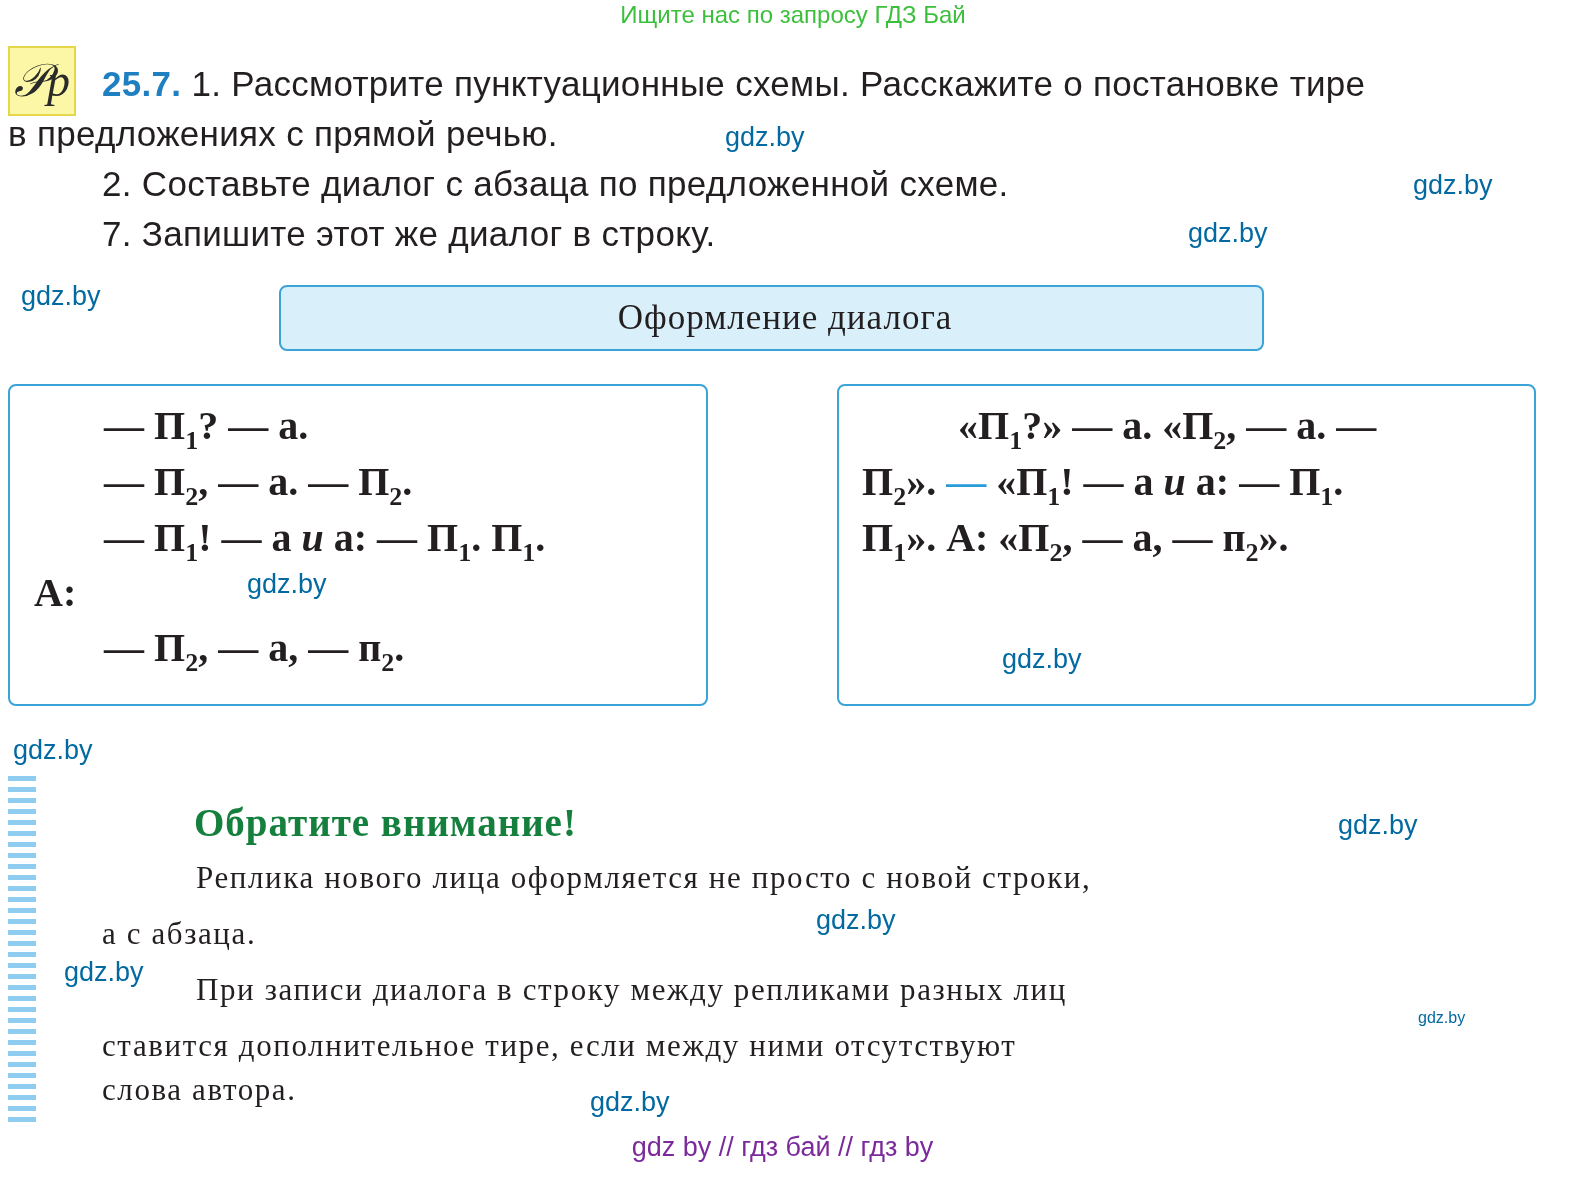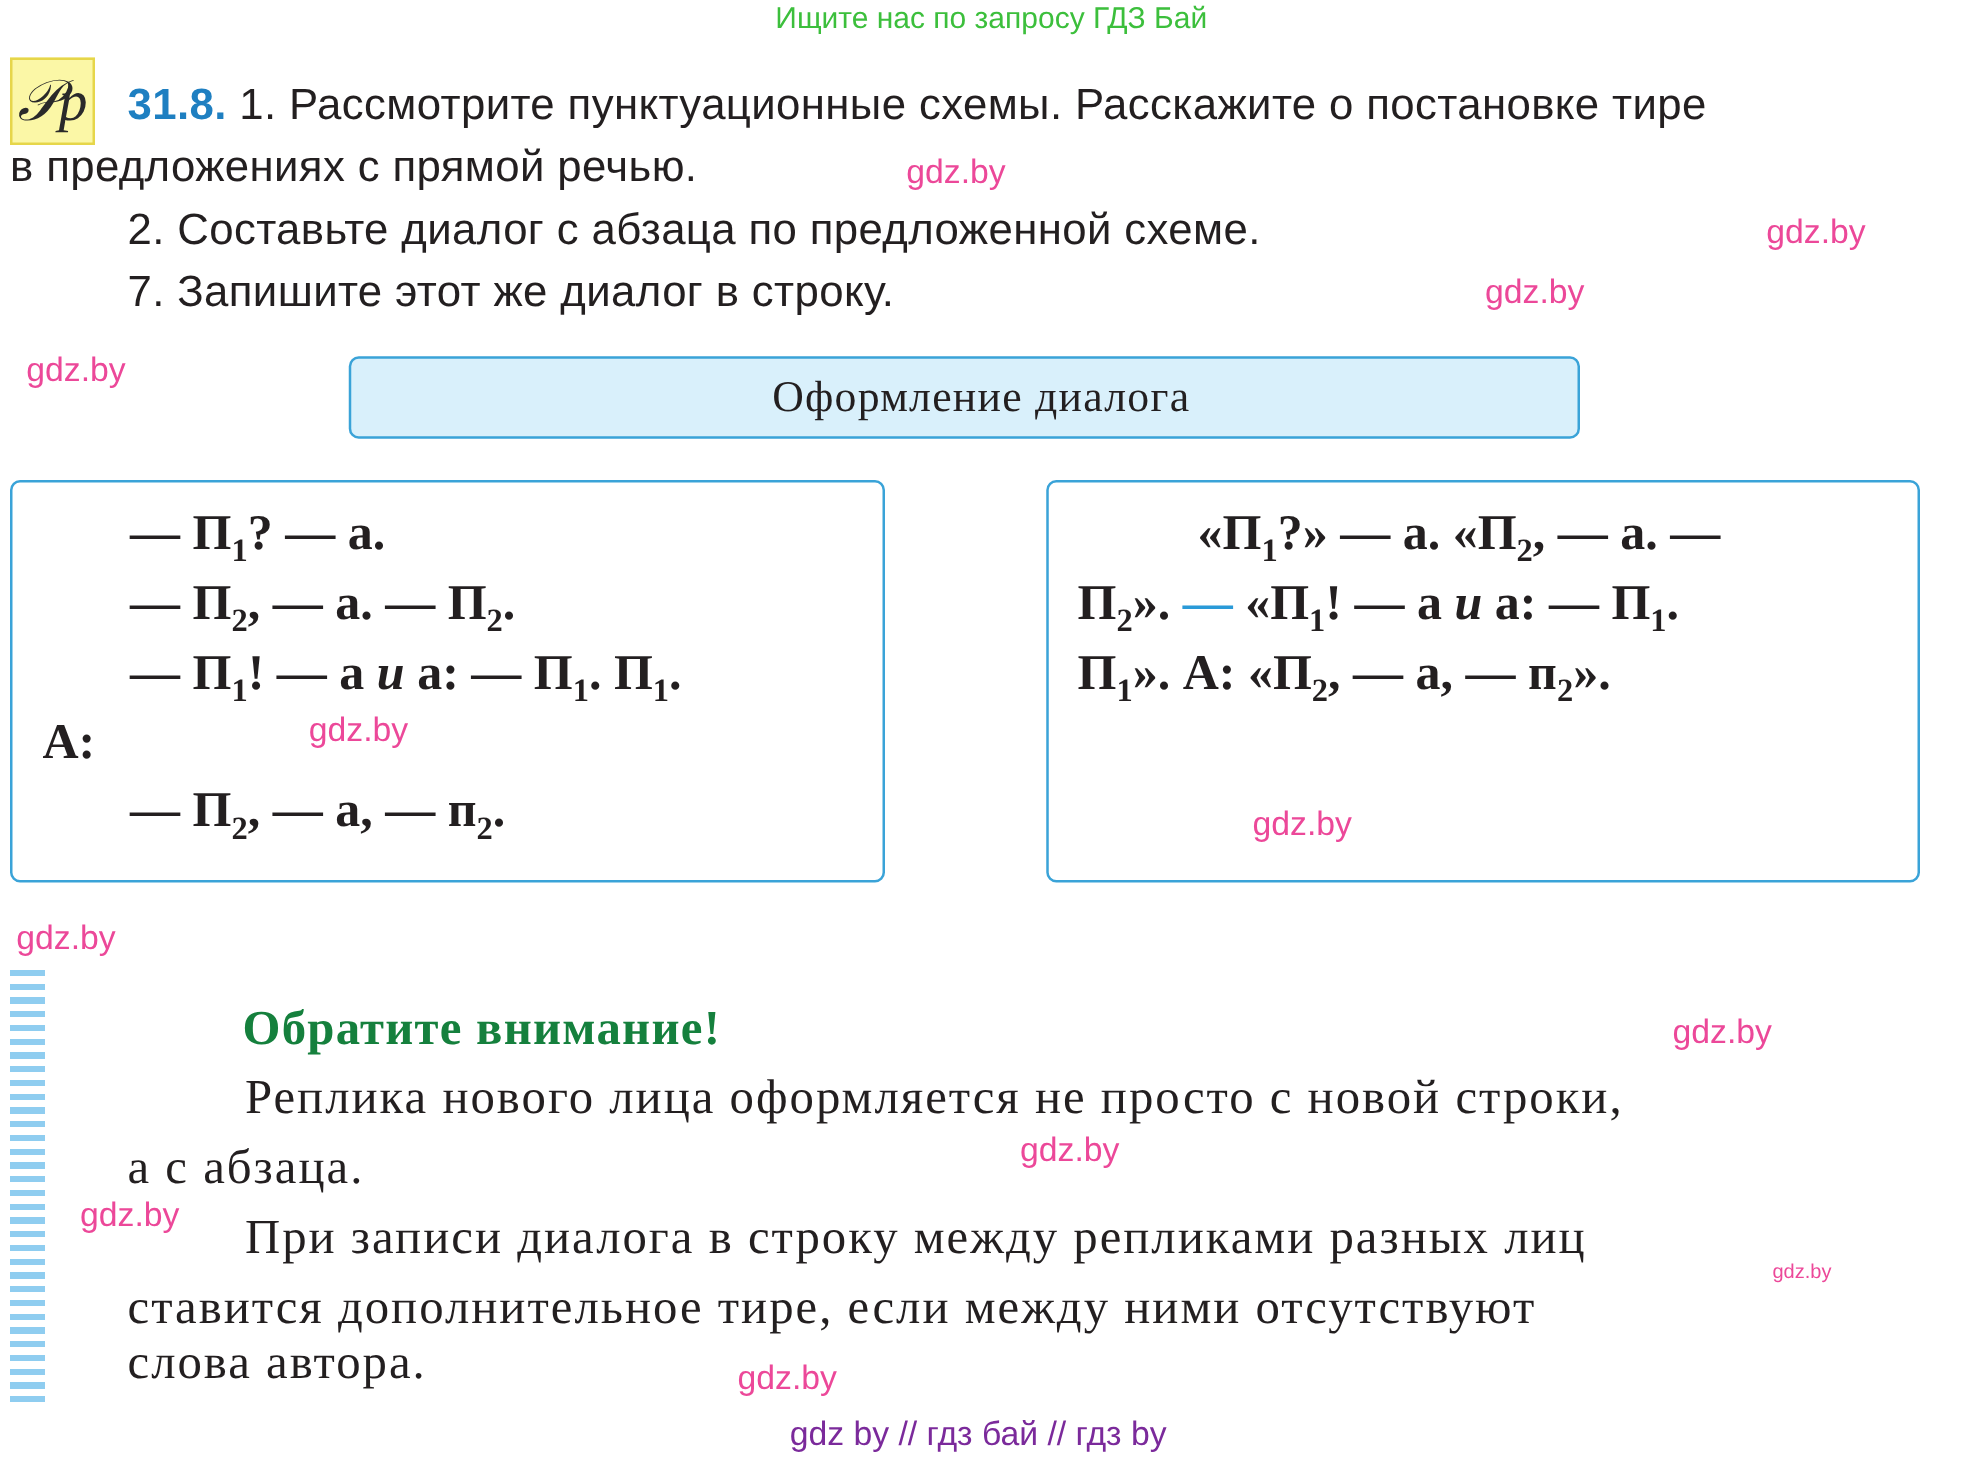--- a/index.html
+++ b/index.html
@@ -4,44 +4,44 @@
 <style>
   html, body { margin:0; padding:0; }
   body { width:1586px; height:1179px; background:#ffffff; position:relative; overflow:hidden;
          font-family:"Liberation Sans", sans-serif; color:#231f20; }
   .abs { position:absolute; }
   .top-banner { left:0; width:1586px; top:0; text-align:center; color:#3cbf3c; font-size:24px; line-height:30px; }
   .logo { left:8px; top:46px; width:68px; height:70px; background:#fbf7a6; border:2px solid #e6d64a; box-sizing:border-box;
           font-family:"Liberation Serif", serif; font-style:italic; font-size:46px; color:#2a2a2a; text-align:center; line-height:66px; }
   .task-line { font-size:35px; line-height:44px; letter-spacing:0.3px; }
   .task-num { color:#1e7fc1; font-weight:bold; }
-  .wm { color:#ec4899; font-size:27px; font-family:"Liberation Sans", sans-serif; }
+  .wm { color:#0369a1; font-size:27px; font-family:"Liberation Sans", sans-serif; }
   .wm-small { font-size:16px; }
   .title-box { left:279px; top:285px; width:985px; height:66px; box-sizing:border-box; border:2px solid #3aa3d8; border-radius:8px;
                background:#d9f0fb; text-align:center; font-family:"Liberation Serif", serif; font-size:35px; line-height:62px; letter-spacing:1px;padding-left:27px; }
   .scheme-box { box-sizing:border-box; border:2px solid #3aa3d8; border-radius:8px; background:#fff; }
   .scheme { font-family:"Liberation Serif", serif; font-weight:bold; font-size:40px; line-height:56px; white-space:nowrap; }
   .scheme sub { font-size:26px; vertical-align:-10px; line-height:0; }
   .scheme i { font-style:italic; }
   .blue-dash { color:#2a9ad8; }
   .stripes { left:8px; top:776px; width:28px; height:350px;
              background:repeating-linear-gradient(to bottom, #8fcdf0 0px, #8fcdf0 5px, #ffffff 5px, #ffffff 11px); }
   .note-title { font-family:"Liberation Serif", serif; font-weight:bold; color:#15803d; font-size:39px; letter-spacing:1px; }
-  .note-text { font-family:"Liberation Serif", serif; font-size:39px; line-height:56px; letter-spacing:1.6px; white-space:nowrap; }
+  .note-text { font-family:"Liberation Serif", serif; font-size:31px; line-height:56px; letter-spacing:1.6px; white-space:nowrap; }
   .footer { left:0; width:1565px; top:1132px; text-align:center; color:#7b2a9b; font-size:27px; }
 </style>
 </head>
 <body>
 
 <div class="abs top-banner">Ищите нас по запросу ГДЗ Бай</div>
 
 <div class="abs logo">𝒫p</div>
 
 <div class="abs task-line" style="left:102px; top:62px;">
-  <span class="task-num">31.8.</span>
+  <span class="task-num">25.7.</span>
   <span>1. Рассмотрите пунктуационные схемы. Расскажите о постановке тире</span>
 </div>
 <div class="abs task-line" style="left:8px; top:112px;">в предложениях с прямой речью.</div>
 <div class="abs task-line" style="left:102px; top:162px;">2. Составьте диалог с абзаца по предложенной схеме.</div>
 <div class="abs task-line" style="left:102px; top:212px;">7. Запишите этот же диалог в строку.</div>
 
 <div class="abs wm" style="left:725px; top:122px;">gdz.by</div>
 <div class="abs wm" style="left:1413px; top:170px;">gdz.by</div>
 <div class="abs wm" style="left:1188px; top:218px;">gdz.by</div>
 <div class="abs wm" style="left:21px; top:281px;">gdz.by</div>

